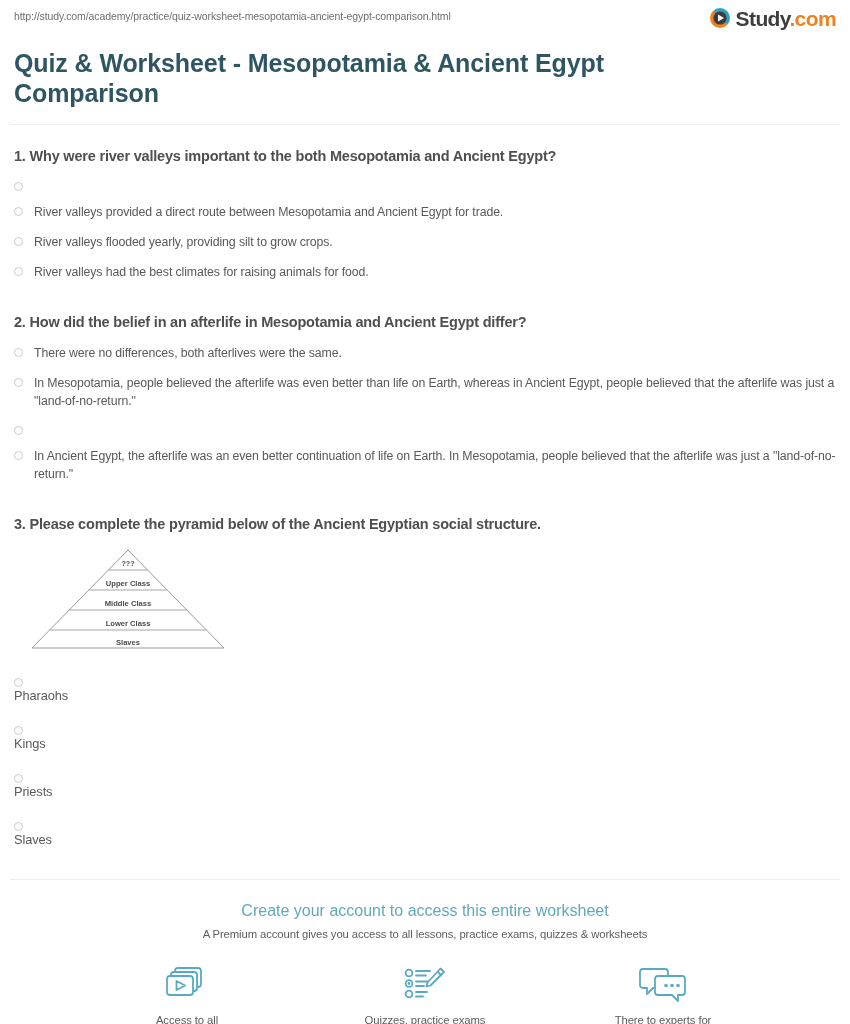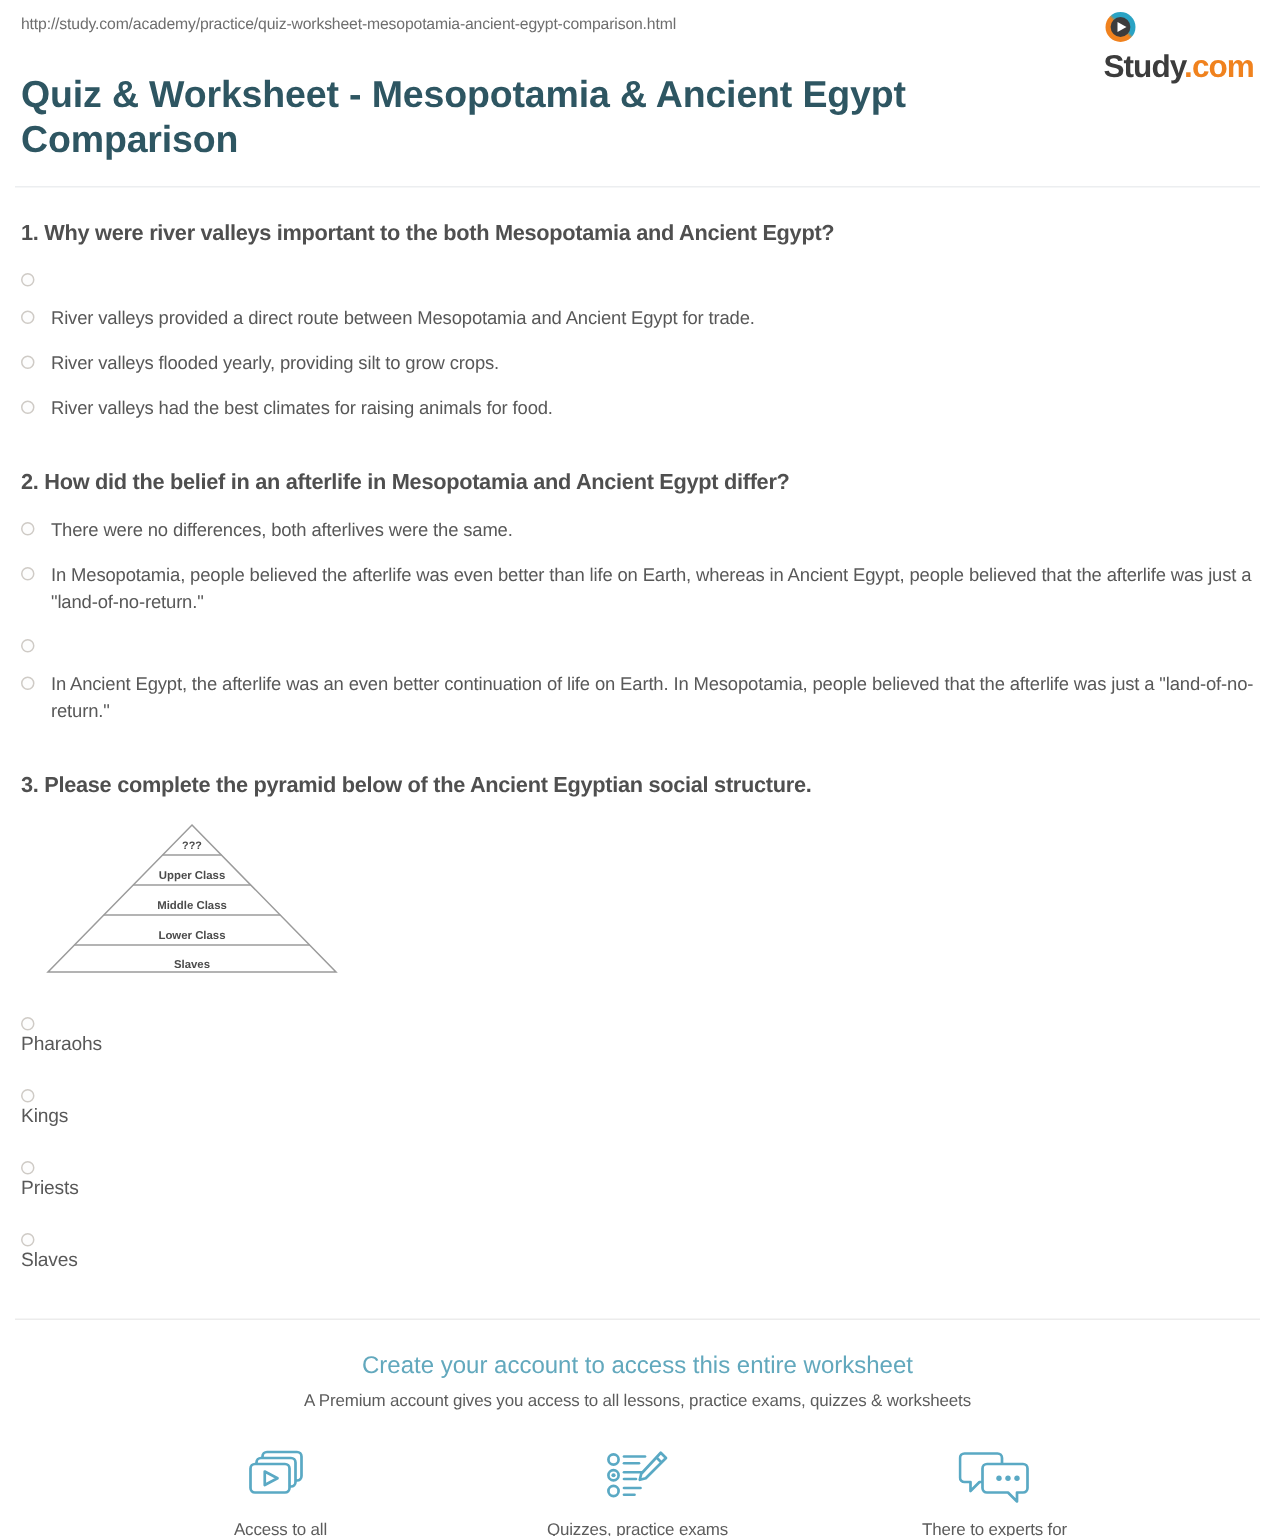--- a/index.html
+++ b/index.html
@@ -34,23 +34,22 @@
     color: #6e6e6e;
     letter-spacing: -0.1px;
     font-family: "Liberation Sans", sans-serif;
     line-height: 13px;
   }
   .brand {
     position: absolute;
     right: 14px;
     top: 7px;
     display: flex;
-    align-items: flex-start;
+    align-items: flex-end;
     gap: 5px;
-    flex-direction: column;
   }
   .brand-mark {
     width: 22px;
     height: 22px;
     position: relative;
     display: block;
   }
   .brand-text {
     font-size: 21px;
     font-weight: 600;

